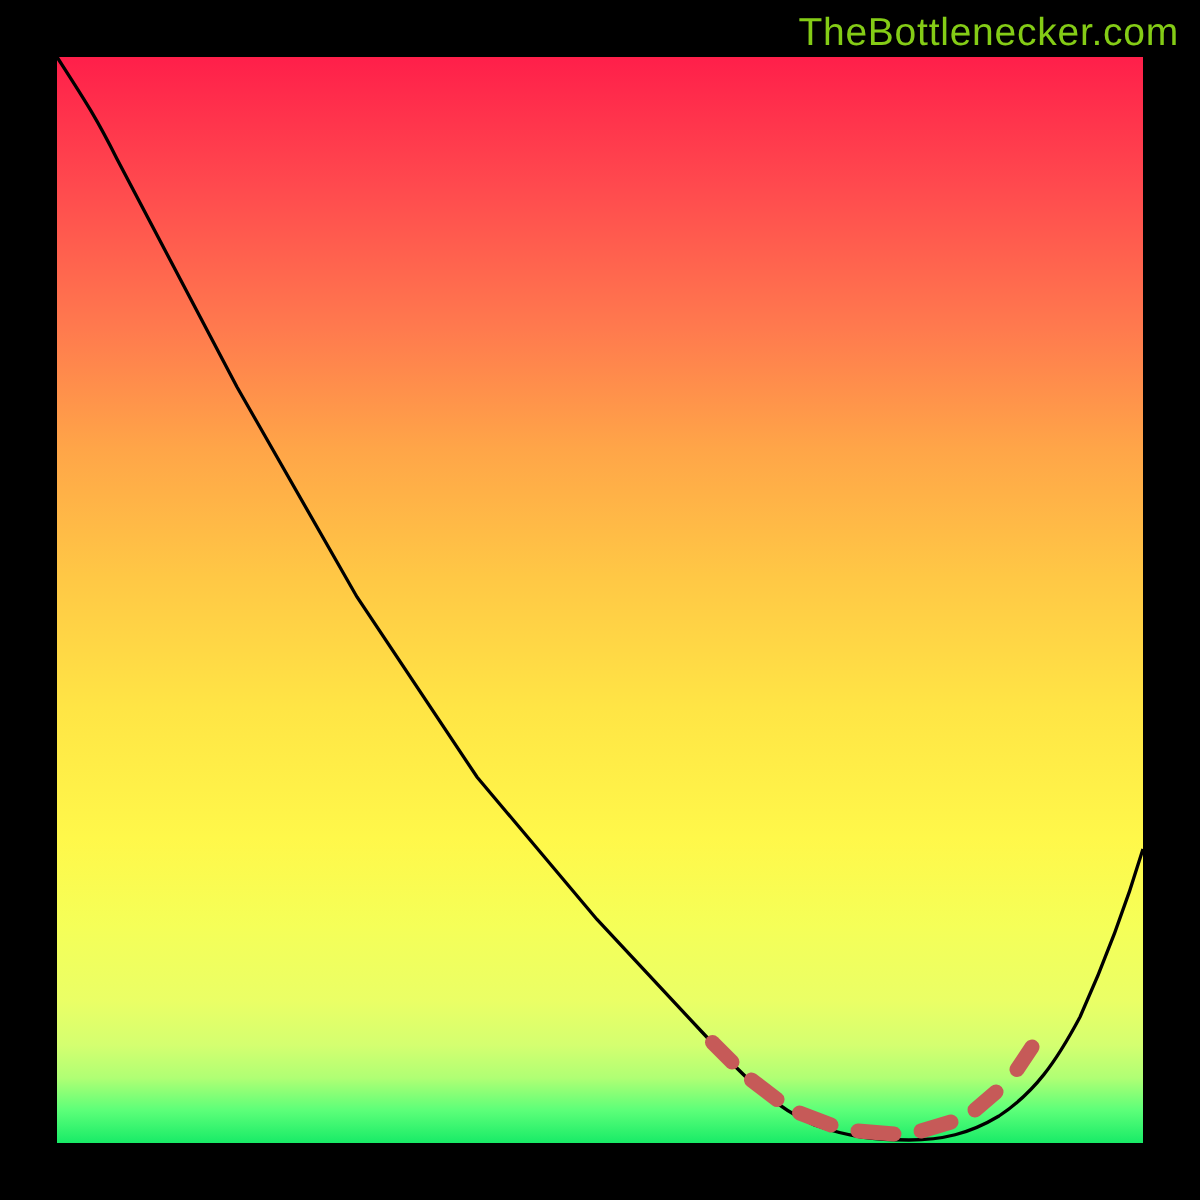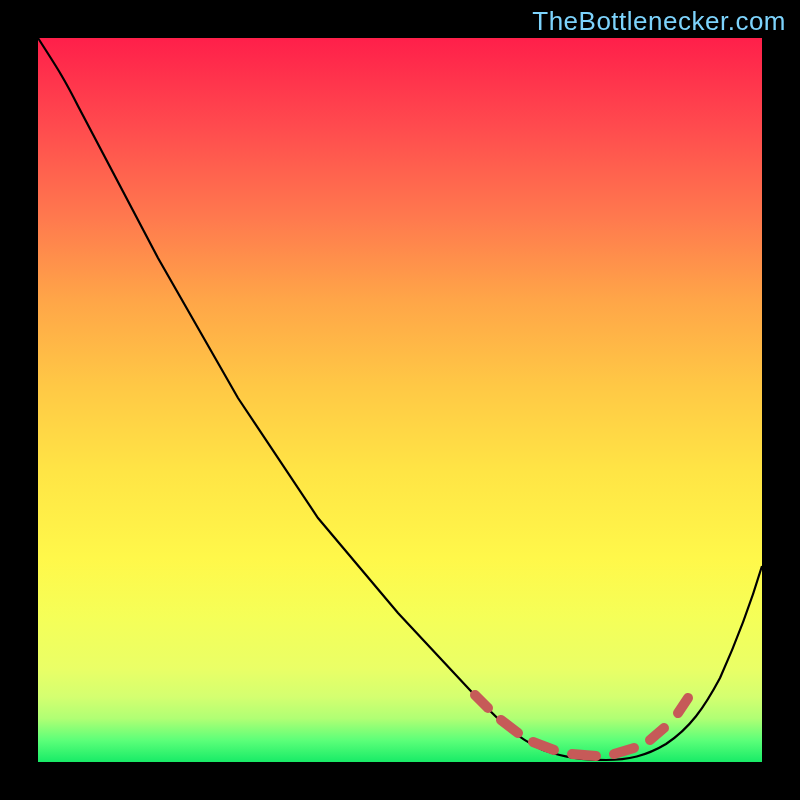--- a/index.html
+++ b/index.html
@@ -14,21 +14,21 @@
   .stage {
     position: relative;
     width: 800px;
     height: 800px;
     background: #000;
   }
   .attribution {
     position: absolute;
     top: 6px;
     right: 14px;
-    color: #7dd3fc;
+    color: #84cc16;
     font-size: 26px;
     font-weight: 500;
     letter-spacing: 0.5px;
     z-index: 5;
   }
   .plot-area {
     position: absolute;
     left: 38px;
     top: 38px;
     width: 724px;

